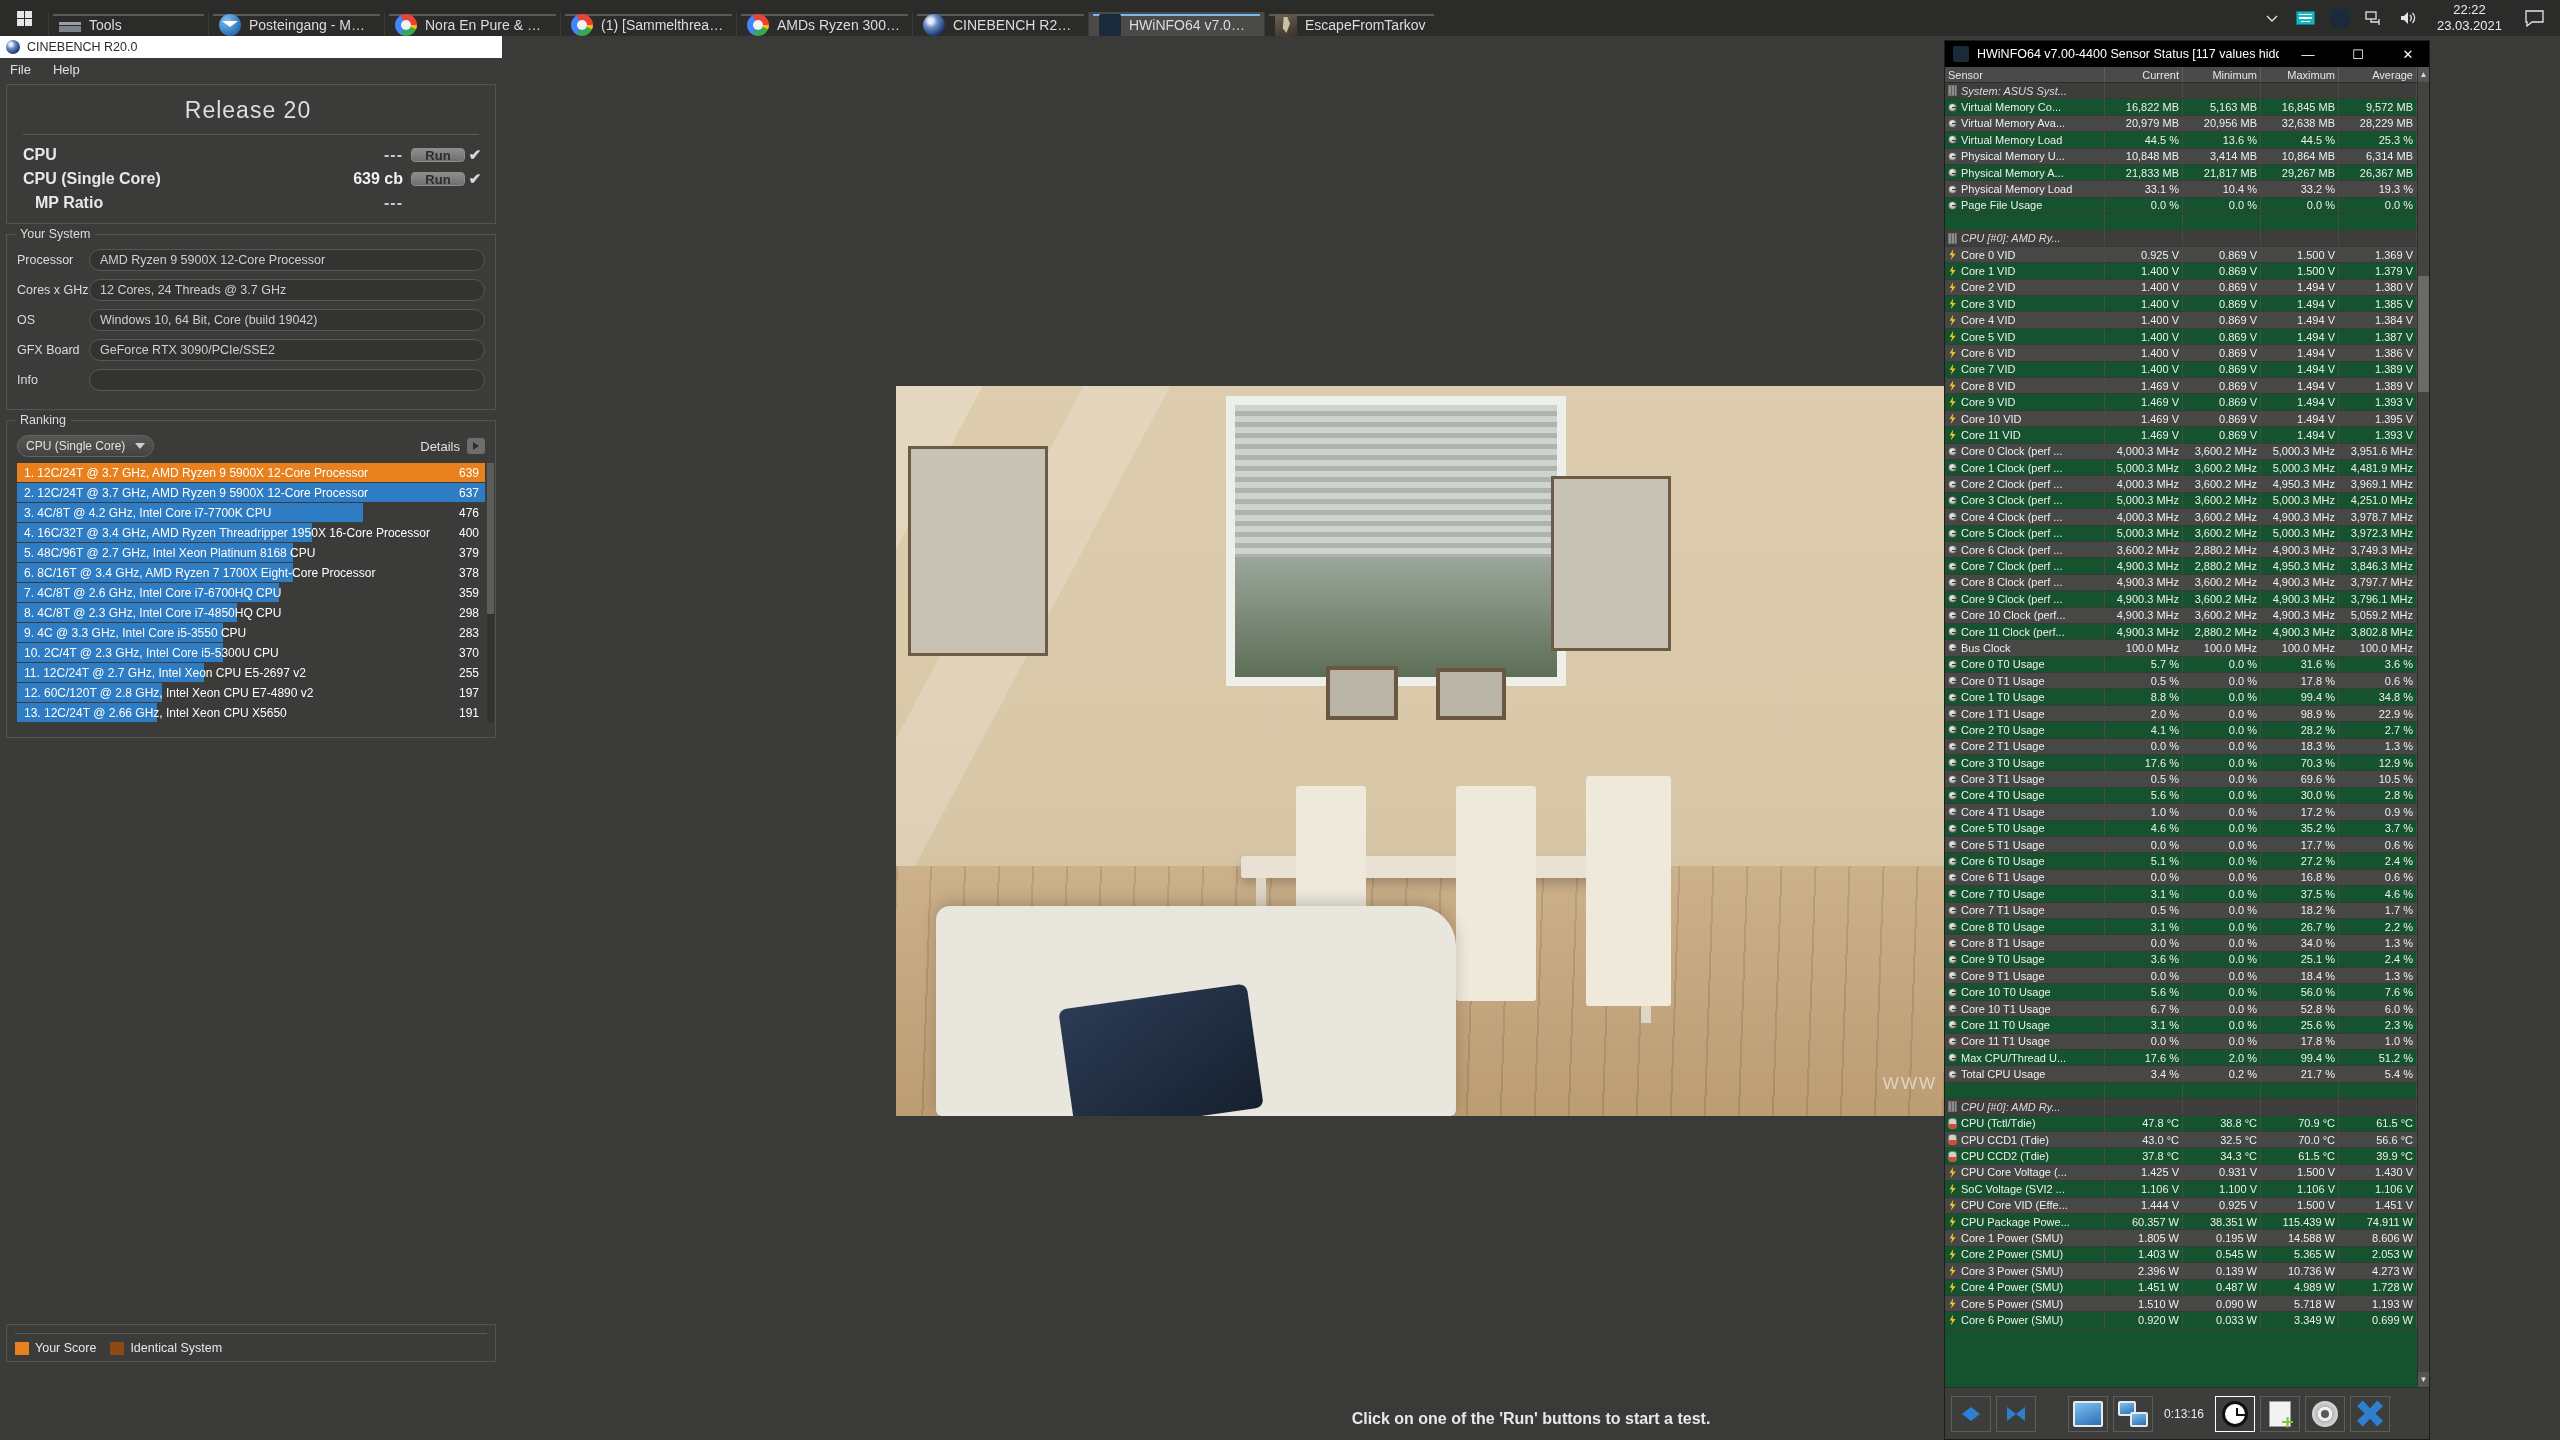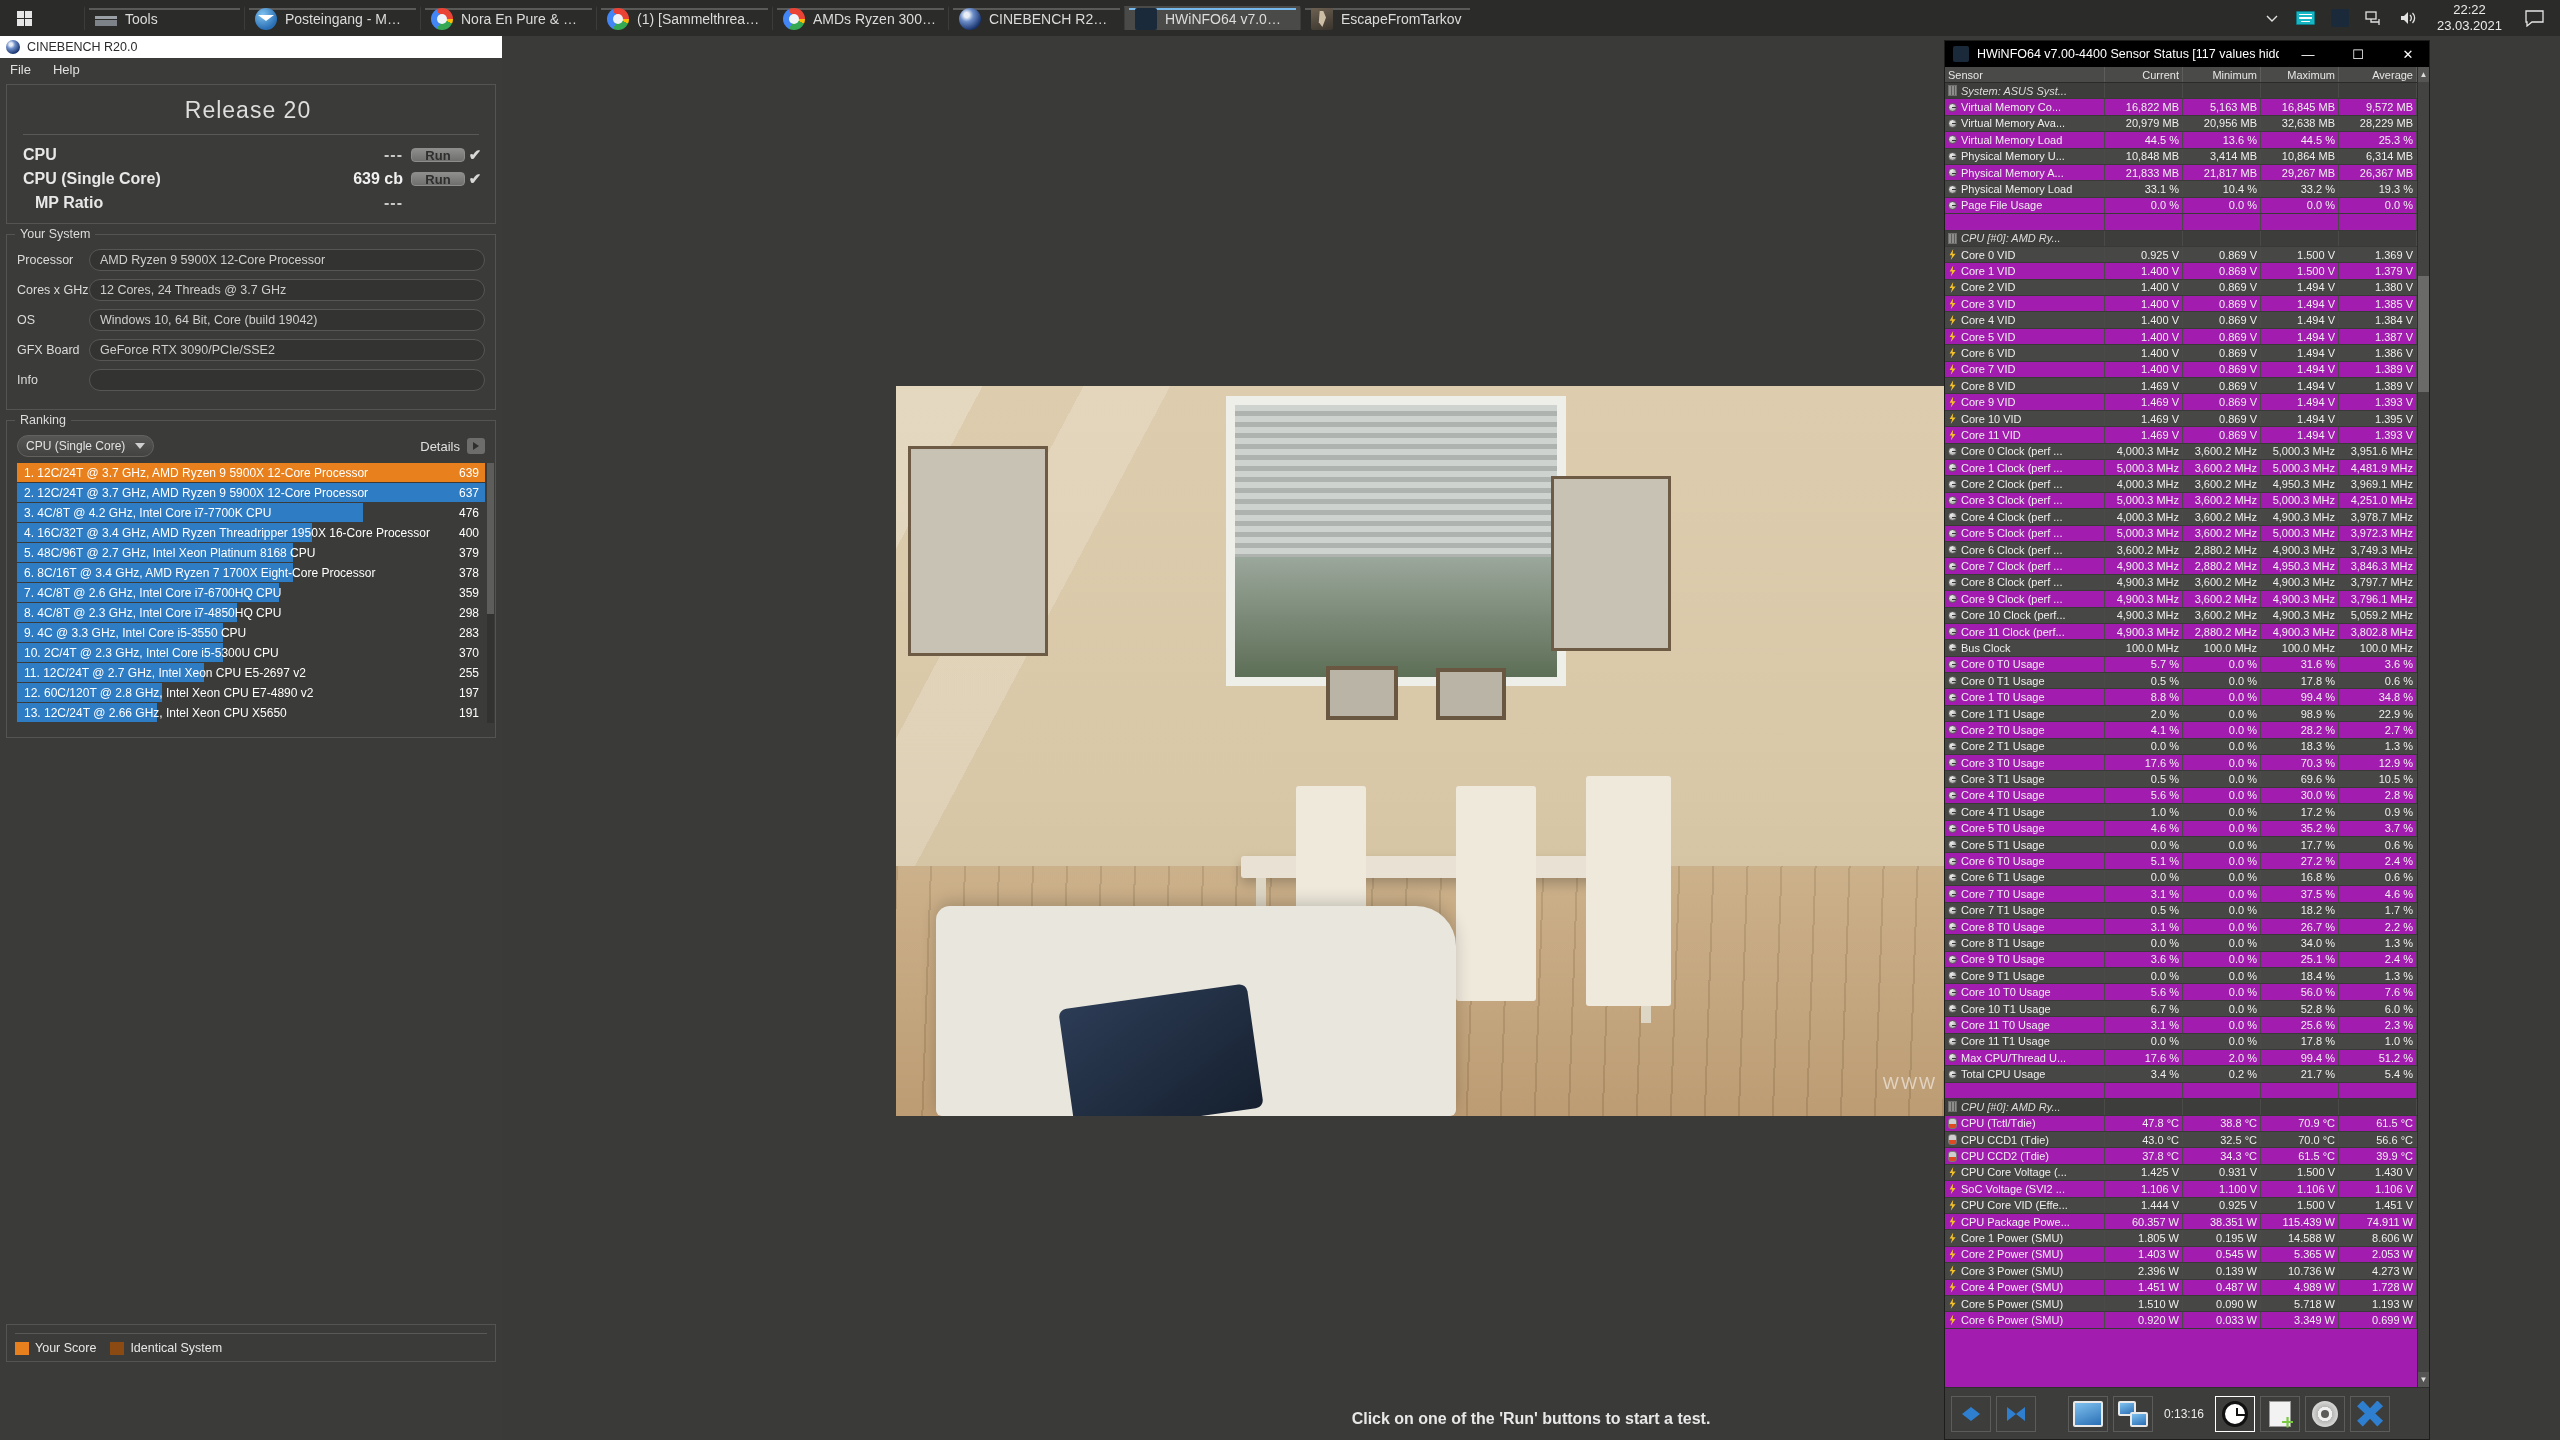--- a/index.html
+++ b/index.html
@@ -12,21 +12,21 @@
   }
 
   
   #taskbar{
     position:absolute; left:0; top:0; width:2560px; height:36px;
     background:#2b2b29; display:flex; align-items:stretch; z-index:50;
   }
   #start-btn{ width:48px; display:flex; align-items:center; justify-content:center; }
   .win-logo{ width:15px; height:15px; display:grid; grid-template-columns:7px 7px; grid-template-rows:7px 7px; gap:1px; }
   .win-logo i{ background:#e6e6e6; display:block; }
-  .tb-tasks{ display:flex; align-items:center;margin-left:36px; }
+  .tb-tasks{ display:flex; align-items:flex-end; }
   .tb-item{
     position:relative; display:flex; align-items:center; gap:8px;
     padding:0 12px 0 10px; min-width:160px; max-width:176px;
     border-top:2px solid transparent; font-size:14px; color:#dcdcdc;
     border-left:1px solid #3c3c3a;
   }
   .tb-item .lbl{ white-space:nowrap; overflow:hidden; text-overflow:ellipsis; }
   .tb-item.active{ background:#4a4a48; }
   .tb-item::before{
     content:""; position:absolute; top:0; left:4px; right:4px; height:2px; background:#5a5a58;
@@ -166,21 +166,21 @@
   
   #hw-window{
     position:absolute; left:1944px; top:40px; width:486px; height:1400px;
     background:#3d3d3b; border:1px solid #1d1d1b; z-index:40;
     display:flex; flex-direction:column;
   }
   #hw-titlebar{ height:26px; background:#000; display:flex; align-items:center; gap:8px; padding-left:8px; }
   #hw-titlebar .ico-hwinfo{ width:16px;height:16px; }
   #hw-title{ font-size:12.5px; color:#fff; flex:1; white-space:nowrap; overflow:hidden;}
   .wbtn{ width:42px; height:26px; display:flex; align-items:center; justify-content:center; color:#fff; font-size:13px;}
-  #hw-table-wrap{ flex:1; overflow:hidden; display:flex; background:#a21caf; }
+  #hw-table-wrap{ flex:1; overflow:hidden; display:flex; background:#14532d; }
   #hw-table{ flex:1; }
   .hw-head{ display:flex; height:16px; background:#4a4a48; border-bottom:1px solid #2a2a28; font-size:11px;}
   .hw-head div{ border-right:1px solid #5d5d5b; padding:0 3px; display:flex; align-items:center; color:#e6e6e6;}
   .c-sensor{ width:160px; }
   .c-num{ width:78px; justify-content:flex-end; }
   .hw-rows{ font-size:11px; }
   .hw-row{ display:flex; height:16.4px; align-items:center; border-bottom:1px solid #393937; }
   .hw-row > div{ border-right:1px solid #4a4a48; height:100%; display:flex; align-items:center; padding:0 3px; overflow:hidden; white-space:nowrap;}
   .hw-row .c-sensor{ gap:4px; color:#efefef; }
   .hw-row .c-num{ justify-content:flex-end; color:#efefef; }

